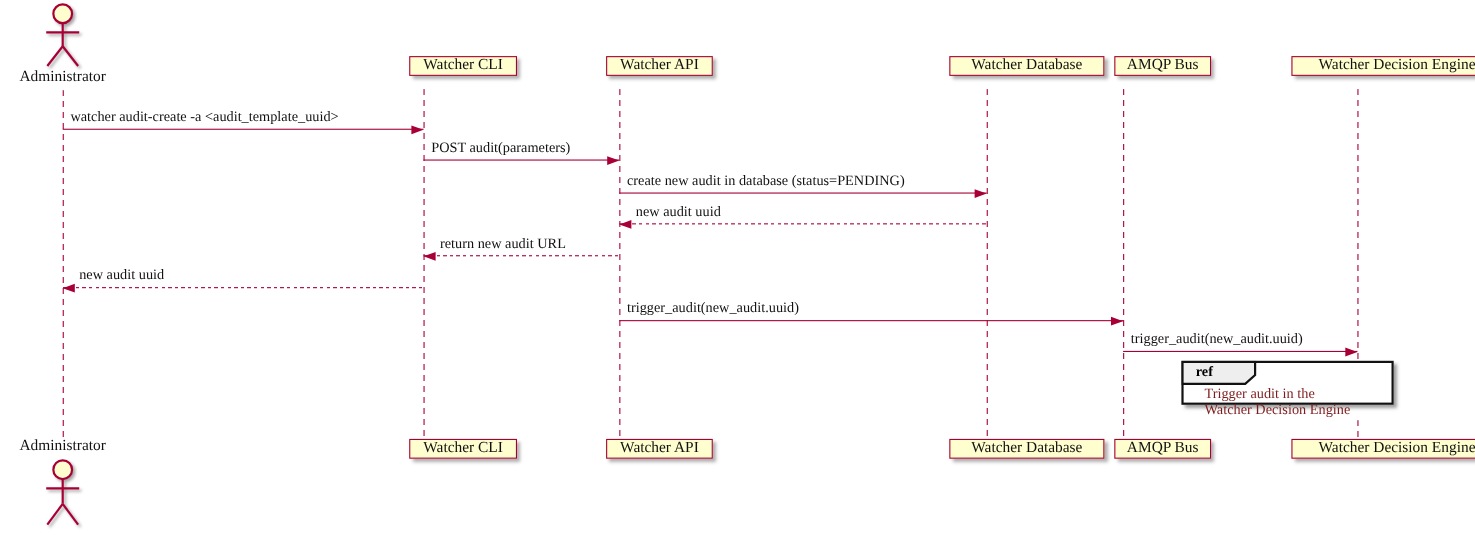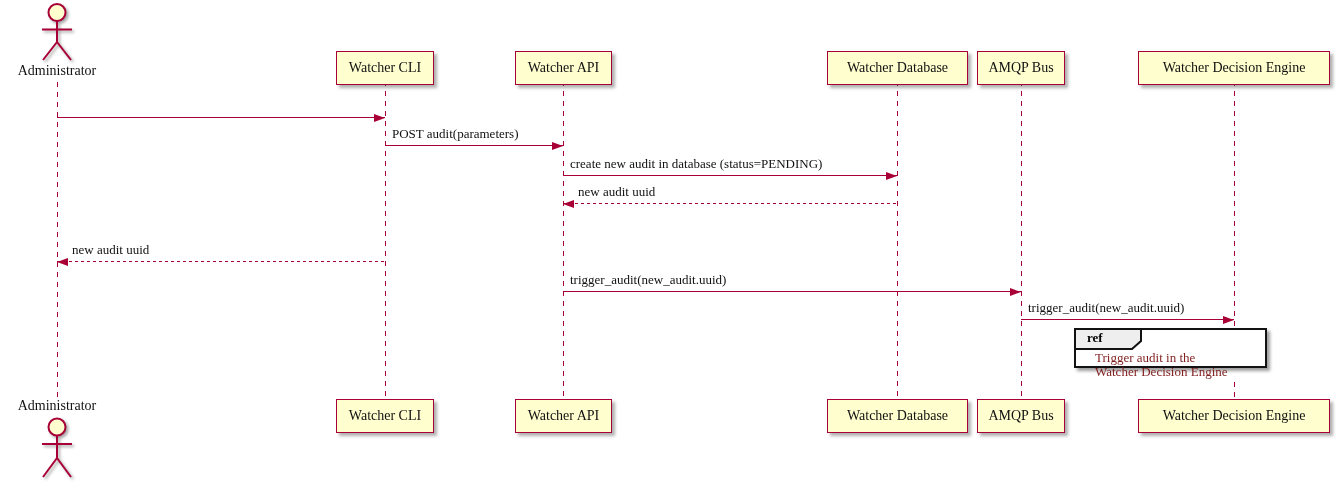--- a/index.html
+++ b/index.html
@@ -11,25 +11,25 @@
     color:#1a1a1a;
     overflow:hidden;
   }
   
   .lifeline{
     position:absolute;width:1px;
     background:repeating-linear-gradient(to bottom,#A80036 0,#A80036 5px,transparent 5px,transparent 10px);
   }
   
   .pbox{
-    position:absolute;height:34px;box-sizing:border-box;
+    position:absolute;height:18px;box-sizing:border-box;
     background:#FEFECE;border:1.8px solid #A80036;
     box-shadow:3px 3px 3px rgba(80,80,80,0.45);
     display:flex;align-items:center;justify-content:center;
-    font-size:14px;white-space:nowrap;color:#111;
+    font-size:14px;white-space:nowrap;color:#111;margin-left:36px;
   }
   
   .actor-label{
     position:absolute;font-size:14px;color:#111;text-align:center;white-space:nowrap;
   }
   .actor-svg{position:absolute;filter:drop-shadow(2.5px 2.5px 1.5px rgba(90,90,90,0.55));}
   
   .msg{position:absolute;height:22px;}
   .msg-label{
     position:absolute;bottom:4px;left:7px;
@@ -80,20 +80,21 @@
   </svg>
   <div class="actor-label" style="left:6px;top:63px;width:102px;">Administrator</div>
 
   <div class="pbox" style="left:336px; top:51px;width:98px;">Watcher CLI</div>
   <div class="pbox" style="left:515px; top:51px;width:97px;">Watcher API</div>
   <div class="pbox" style="left:827px; top:51px;width:141px;">Watcher Database</div>
   <div class="pbox" style="left:977px; top:51px;width:88px;">AMQP Bus</div>
   <div class="pbox" style="left:1138px;top:51px;width:192px;">Watcher Decision Engine</div>
 
   <div class="msg" style="left:57px;top:96px;width:328px;">
+    <span class="msg-label">watcher audit-create -a &lt;audit_template_uuid&gt;</span>
     <div class="msg-line solid"></div>
     <div class="arrowhead right"></div>
   </div>
 
   <div class="msg" style="left:385px;top:124px;width:178px;">
     <span class="msg-label">POST audit(parameters)</span>
     <div class="msg-line solid"></div>
     <div class="arrowhead right"></div>
   </div>
 
@@ -102,20 +103,25 @@
     <div class="msg-line solid"></div>
     <div class="arrowhead right"></div>
   </div>
 
   <div class="msg rtl" style="left:563px;top:182px;width:334px;">
     <span class="msg-label">new audit uuid</span>
     <div class="msg-line dashed"></div>
     <div class="arrowhead left"></div>
   </div>
 
+  <div class="msg rtl" style="left:385px;top:211px;width:178px;">
+    <span class="msg-label">return new audit URL</span>
+    <div class="msg-line dashed"></div>
+    <div class="arrowhead left"></div>
+  </div>
 
   <div class="msg rtl" style="left:57px;top:240px;width:328px;">
     <span class="msg-label">new audit uuid</span>
     <div class="msg-line dashed"></div>
     <div class="arrowhead left"></div>
   </div>
 
   <div class="msg" style="left:563px;top:270px;width:458px;">
     <span class="msg-label">trigger_audit(new_audit.uuid)</span>
     <div class="msg-line solid"></div>

